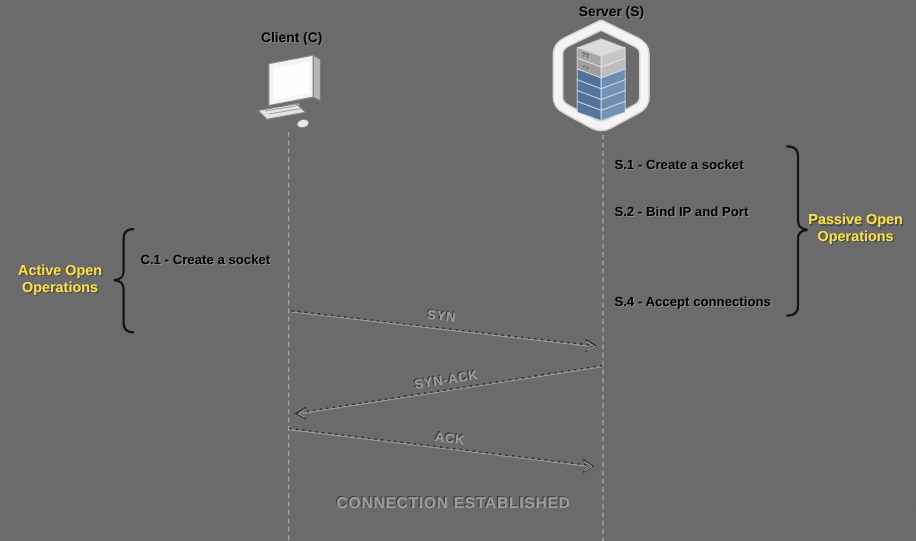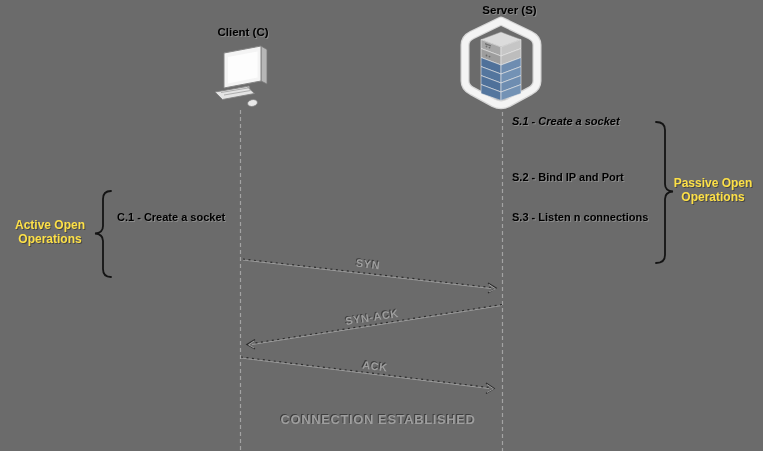--- a/index.html
+++ b/index.html
@@ -140,23 +140,23 @@
       <circle cx="486.5" cy="55.5" r="0.9" fill="#6a6a6a"></circle>
       <circle cx="489.5" cy="56.6" r="0.9" fill="#6a6a6a"></circle>
     </g>
   </svg>
 
   <div class="actor-label" style="left:243px; top:26px;">Client (C)</div>
   <div class="actor-label" style="left:499px; top:4px;padding-left:21px;">Server (S)</div>
 
   <div class="step-label" style="left:117px; top:211px;text-align:center;">C.1 - Create a socket</div>
 
-  <div class="step-label" style="left:512px; top:115px;font-style:italic;">S.1 - Create a socket</div>
+  <div class="step-label" style="left:512px; top:132px;">S.1 - Create a socket</div>
   <div class="step-label" style="left:512px; top:171px;">S.2 - Bind IP and Port</div>
-  <div class="step-label" style="left:512px; top:211px;">S.3 - Listen n connections</div>
+  <div class="step-label" style="left:512px; top:246px;">S.4 - Accept connections</div>
 
   <div class="group-title" style="left:5px; top:219px; width:90px;">
     <div>Active Open</div>
     <div>Operations</div>
   </div>
   <div class="group-title" style="left:671px; top:177px; width:84px;">
     <div>Passive Open</div>
     <div>Operations</div>
   </div>
 

